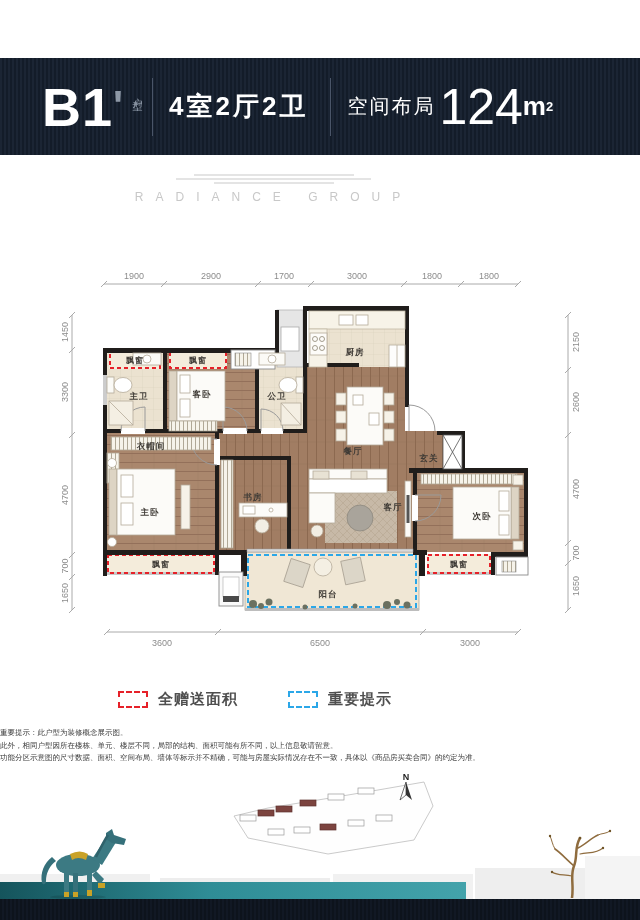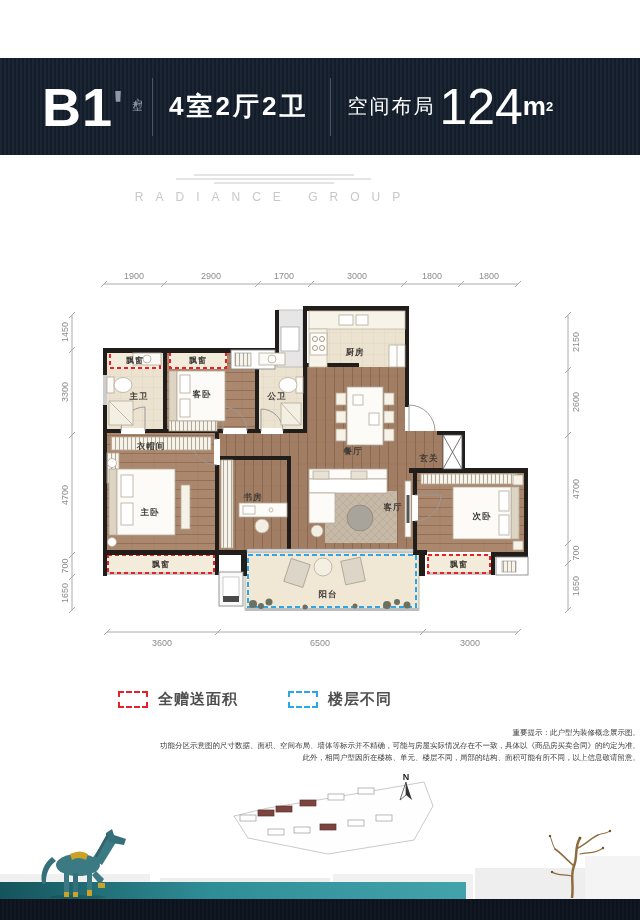--- a/index.html
+++ b/index.html
@@ -28,21 +28,21 @@
   .wm-line { height:2px; background:#e4e4e4; margin:2px auto; }
   .wm-brand { margin-top:6px; font-size:12px; color:#c8c8c8; letter-spacing:12px; }
   
   #legend { position:absolute; left:0; top:690px; width:510px; display:flex; justify-content:center; align-items:center; gap:50px; }
   .lg-item { display:flex; align-items:center; gap:10px; }
   .lg-box { width:30px; height:17px; background:#fff; }
   .lg-red  { border:2px dashed #e62129; }
   .lg-blue { border:2px dashed #2ba7e8; }
   .lg-txt { font-size:15px; font-weight:600; color:#4f4f4f; letter-spacing:1px; }
   
-  #notice { position:absolute; left:0; top:727px; width:640px; text-align:right;
+  #notice { position:absolute; left:0; top:727px; width:640px; text-align:left;
             font-size:7.5px; color:#3c3c3c; line-height:12.5px; }
   
   .blk { position:absolute; }
   #teal { position:absolute; left:0; top:882px; width:466px; height:17px;
           background:linear-gradient(90deg,#15545c,#2f8d96 45%,#43a3ab); }
   #footer { position:absolute; left:0; top:899px; width:640px; height:21px;
             background:repeating-linear-gradient(90deg,#0d131c 0 2px,#111824 2px 4px); }
   svg text { font-family:"Liberation Sans", sans-serif; }
   .dim { font-size:9px; fill:#8c8c8c; }
   .room { font-size:8.5px; font-weight:bold; fill:#3f3b36; letter-spacing:1px; }
@@ -377,28 +377,28 @@
     </g>
   </svg>
 
   <div id="legend">
     <div class="lg-item">
       <div class="lg-box lg-red"></div>
       <div class="lg-txt">全赠送面积</div>
     </div>
     <div class="lg-item">
       <div class="lg-box lg-blue"></div>
-      <div class="lg-txt">楼层不同</div>
+      <div class="lg-txt">重要提示</div>
     </div>
   </div>
 
   <div id="notice">
     <div>重要提示：此户型为装修概念展示图。</div>
+    <div>此外，相同户型因所在楼栋、单元、楼层不同，局部的结构、面积可能有所不同，以上信息敬请留意。</div>
     <div>功能分区示意图的尺寸数据、面积、空间布局、墙体等标示并不精确，可能与房屋实际情况存在不一致，具体以《商品房买卖合同》的约定为准。</div>
-    <div>此外，相同户型因所在楼栋、单元、楼层不同，局部的结构、面积可能有所不同，以上信息敬请留意。</div>
   </div>
 
   <svg style="position:absolute;left:228px;top:766px" width="212" height="100" viewBox="0 0 212 100">
     <path d="M6,50 L40,42 L96,33 L150,24 L196,16 L205,40 L186,74 L100,88 L20,72 Z" fill="#fefefe" stroke="#bdbdbd" stroke-width="0.8"></path>
     <g stroke-width="0.7">
       <rect x="12" y="49" width="16" height="6" fill="#fff" stroke="#9a9a9a"></rect>
       <rect x="30" y="44" width="16" height="6" fill="#7c443f" stroke="#5f332f"></rect>
       <rect x="48" y="40" width="16" height="6" fill="#7c443f" stroke="#5f332f"></rect>
       <rect x="72" y="34" width="16" height="6" fill="#7c443f" stroke="#5f332f"></rect>
       <rect x="100" y="28" width="16" height="6" fill="#fff" stroke="#9a9a9a"></rect>

